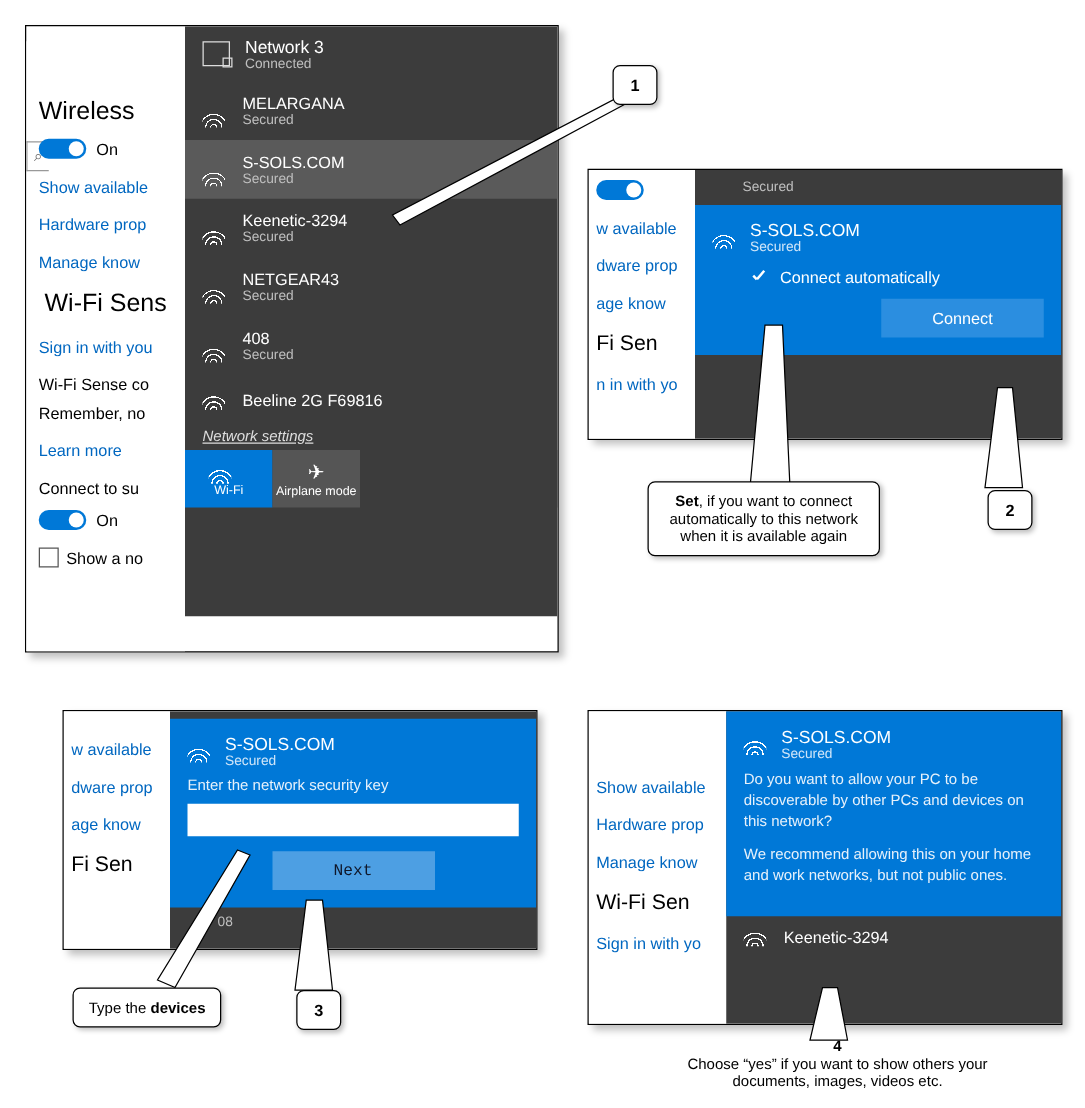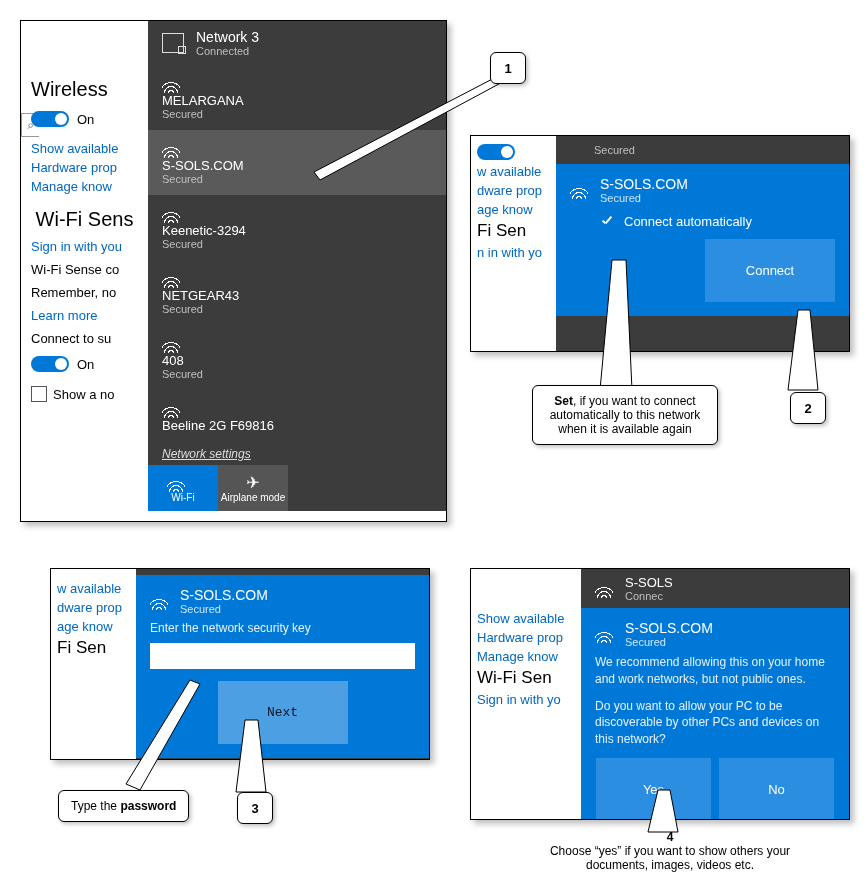--- a/index.html
+++ b/index.html
@@ -39,36 +39,36 @@
   .p1-left h2 { font-weight:400; font-size:20px; margin:35px 0 10px 0;}
   .p1-left .toggle-row {display:flex;align-items:flex-end;margin:10px 0 14px 0;}
   .toggle {
     width:38px;height:16px;border-radius:10px;background:#0078d7;
     position:relative;margin-right:8px;
   }
   .toggle::after{
     content:"";position:absolute;right:2px;top:2px;width:12px;height:12px;
     border-radius:50%;background:#fff;
   }
-  .link {color:#0067c0; margin:4px 0; white-space:nowrap; overflow:hidden;}
+  .link {color:#0067c0; margin:15px 0; white-space:nowrap; overflow:hidden;}
   .p1-left .section {font-size:20px;margin:14px 0 8px 0;text-align:center;}
   .plain {color:#000;margin:8px 0;white-space:nowrap;overflow:hidden;}
   .chk {display:flex;align-items:center;margin:6px 0;}
   .chk .box{width:14px;height:14px;border:1px solid #555;margin-right:6px;}
 
   .p1-right {
     position:absolute; left:127px; top:0; right:0; bottom:28px;
     background:#3c3c3c; color:#fff;
   }
   .net-header {display:flex;align-items:center;padding:8px 14px;}
   .net-header .ico{width:20px;height:18px;margin-right:12px;border:1px solid #ddd;position:relative;}
   .net-header .ico::after{content:"";position:absolute;right:-3px;bottom:-2px;width:6px;height:6px;border:1px solid #ddd;}
   .net-header .ttl{font-size:14px;}
   .net-header .sub{font-size:11px;color:#bfbfbf;}
-  .net-item{display:flex;align-items:flex-start;padding:10px 14px;flex-direction:column;}
+  .net-item{display:flex;align-items:flex-end;padding:10px 14px;}
   .net-item.selected{background:#5a5a5a;}
   .wifi-ico{width:18px;height:18px;margin-right:14px;position:relative;}
   .wifi-ico::before{
     content:"";position:absolute;left:0;right:0;bottom:0;top:0;
     background:
      radial-gradient(circle at 50% 100%, transparent 2px,#fff 2px,#fff 3px,transparent 3px),
      radial-gradient(circle at 50% 100%, transparent 6px,#fff 6px,#fff 7px,transparent 7px),
      radial-gradient(circle at 50% 100%, transparent 10px,#fff 10px,#fff 11px,transparent 11px);
   }
   .net-item .lbls .name{font-size:13px;}
@@ -99,21 +99,21 @@
   .blue-block{background:#0078d7;padding:12px 14px 14px 14px;}
   .blue-hdr{display:flex;align-items:center;margin-bottom:6px;}
   .blue-hdr .wifi-ico{margin-right:12px;}
   .blue-hdr .nm{font-size:14px;}
   .blue-hdr .sc{font-size:11px;color:#d0e6f9;}
   .auto-row{display:flex;align-items:center;margin:10px 0 10px 30px;font-size:13px;}
   .tick{width:14px;height:14px;margin-right:10px;position:relative;}
   .tick::before{content:"";position:absolute;left:2px;top:6px;width:4px;height:2px;background:#fff;transform:rotate(45deg);}
   .tick::after{content:"";position:absolute;left:4px;top:4px;width:9px;height:2px;background:#fff;transform:rotate(-50deg);}
   .btn{
-    background:#2b8ee0;color:#fff;border:none;padding:24px 0;font-size:13px;
+    background:#2b8ee0;color:#fff;border:none;padding:8px 0;font-size:13px;
     width:130px;text-align:center;display:inline-block;
   }
   .btn.dim{background:#4d9fe3;color:#0f172a;font-family:Liberation Mono, monospace;}
   .btn-row{display:flex;gap:8px;justify-content:flex-end;}
   .btn-row.center{justify-content:center;}
   .pw-input{
     width:100%;height:26px;background:#fff;border:none;margin:8px 0 12px 0;
     box-sizing:border-box;padding:0 6px;
   }
   .msg{font-size:12px;color:#e6f1fb;margin:6px 0 10px 0;line-height:1.4;}
@@ -270,21 +270,21 @@
         <div class="btn-row">
           <div class="btn">Connect</div>
         </div>
       </div>
     </div>
   </div>
 
   <svg class="pointer" style="left:570px;top:240px;" width="60" height="140">
     <polygon points="22,0 36,0 42,130 10,130" fill="#fff" stroke="#000"></polygon>
   </svg>
-  <div class="bubble" style="left:498px;top:365px;width:160px;margin-left:14px;">
+  <div class="bubble" style="left:498px;top:365px;width:160px;">
     <b>Set</b><span id="b2rest">, if you want to connect automatically to this network when it is available again</span>
   </div>
   <svg class="pointer" style="left:760px;top:290px;" width="50" height="90">
     <polygon points="18,0 30,0 38,80 8,80" fill="#fff" stroke="#000"></polygon>
   </svg>
   <div class="numcall" style="left:770px;top:372px;">2</div>
 
   <div class="panel p3">
     <div class="mini-left">
       <div class="link">w available</div>
@@ -309,58 +309,47 @@
         </div>
       </div>
       <div class="mini-grey" style="padding-top:6px">08</div>
     </div>
   </div>
 
   <svg class="pointer" style="left:100px;top:660px;" width="90" height="120">
     <polygon points="70,0 80,4 20,110 6,104" fill="#fff" stroke="#000"></polygon>
   </svg>
   <div class="bubble" style="left:38px;top:770px;">
-    <span id="b3rest">Type the <b>password</b></span>
+    <span id="b3rest">Type the <b>devices</b></span>
   </div>
   <svg class="pointer" style="left:210px;top:700px;" width="50" height="80">
     <polygon points="15,0 28,0 36,72 6,72" fill="#fff" stroke="#000"></polygon>
   </svg>
   <div class="numcall" style="left:217px;top:772px;">3</div>
 
   <div class="panel p4">
     <div class="mini-left" style="width:110px">
       <div style="height:30px"></div>
       <div class="link">Show available</div>
       <div class="link">Hardware prop</div>
       <div class="link">Manage know</div>
       <div class="section" style="font-size:17px">Wi-Fi Sen</div>
       <div class="link">Sign in with yo</div>
     </div>
     <div class="mini-right" style="left:110px">
-      <div class="mini-grey-top">
-        <div class="wifi-ico" style="margin-right:12px"></div>
-        <div>
-          <div style="font-size:13px">S-SOLS</div>
-          <div style="font-size:11px;color:#bfbfbf">Connec</div>
-        </div>
-      </div>
       <div class="blue-block">
         <div class="blue-hdr">
           <div class="wifi-ico"></div>
           <div>
             <div class="nm">S-SOLS.COM</div>
             <div class="sc">Secured</div>
           </div>
         </div>
+        <div class="msg">Do you want to allow your PC to be discoverable by other PCs and devices on this network?</div>
         <div class="msg">We recommend allowing this on your home and work networks, but not public ones.</div>
-        <div class="msg">Do you want to allow your PC to be discoverable by other PCs and devices on this network?</div>
-        <div class="btn-row center">
-          <div class="btn" style="width:115px">Yes</div>
-          <div class="btn" style="width:115px">No</div>
-        </div>
       </div>
       <div class="net-item" style="padding:6px 14px">
         <div class="wifi-ico"></div>
         <div class="lbls">
             <div class="name">Keenetic-3294</div>
           </div>
       </div>
     </div>
   </div>
 

